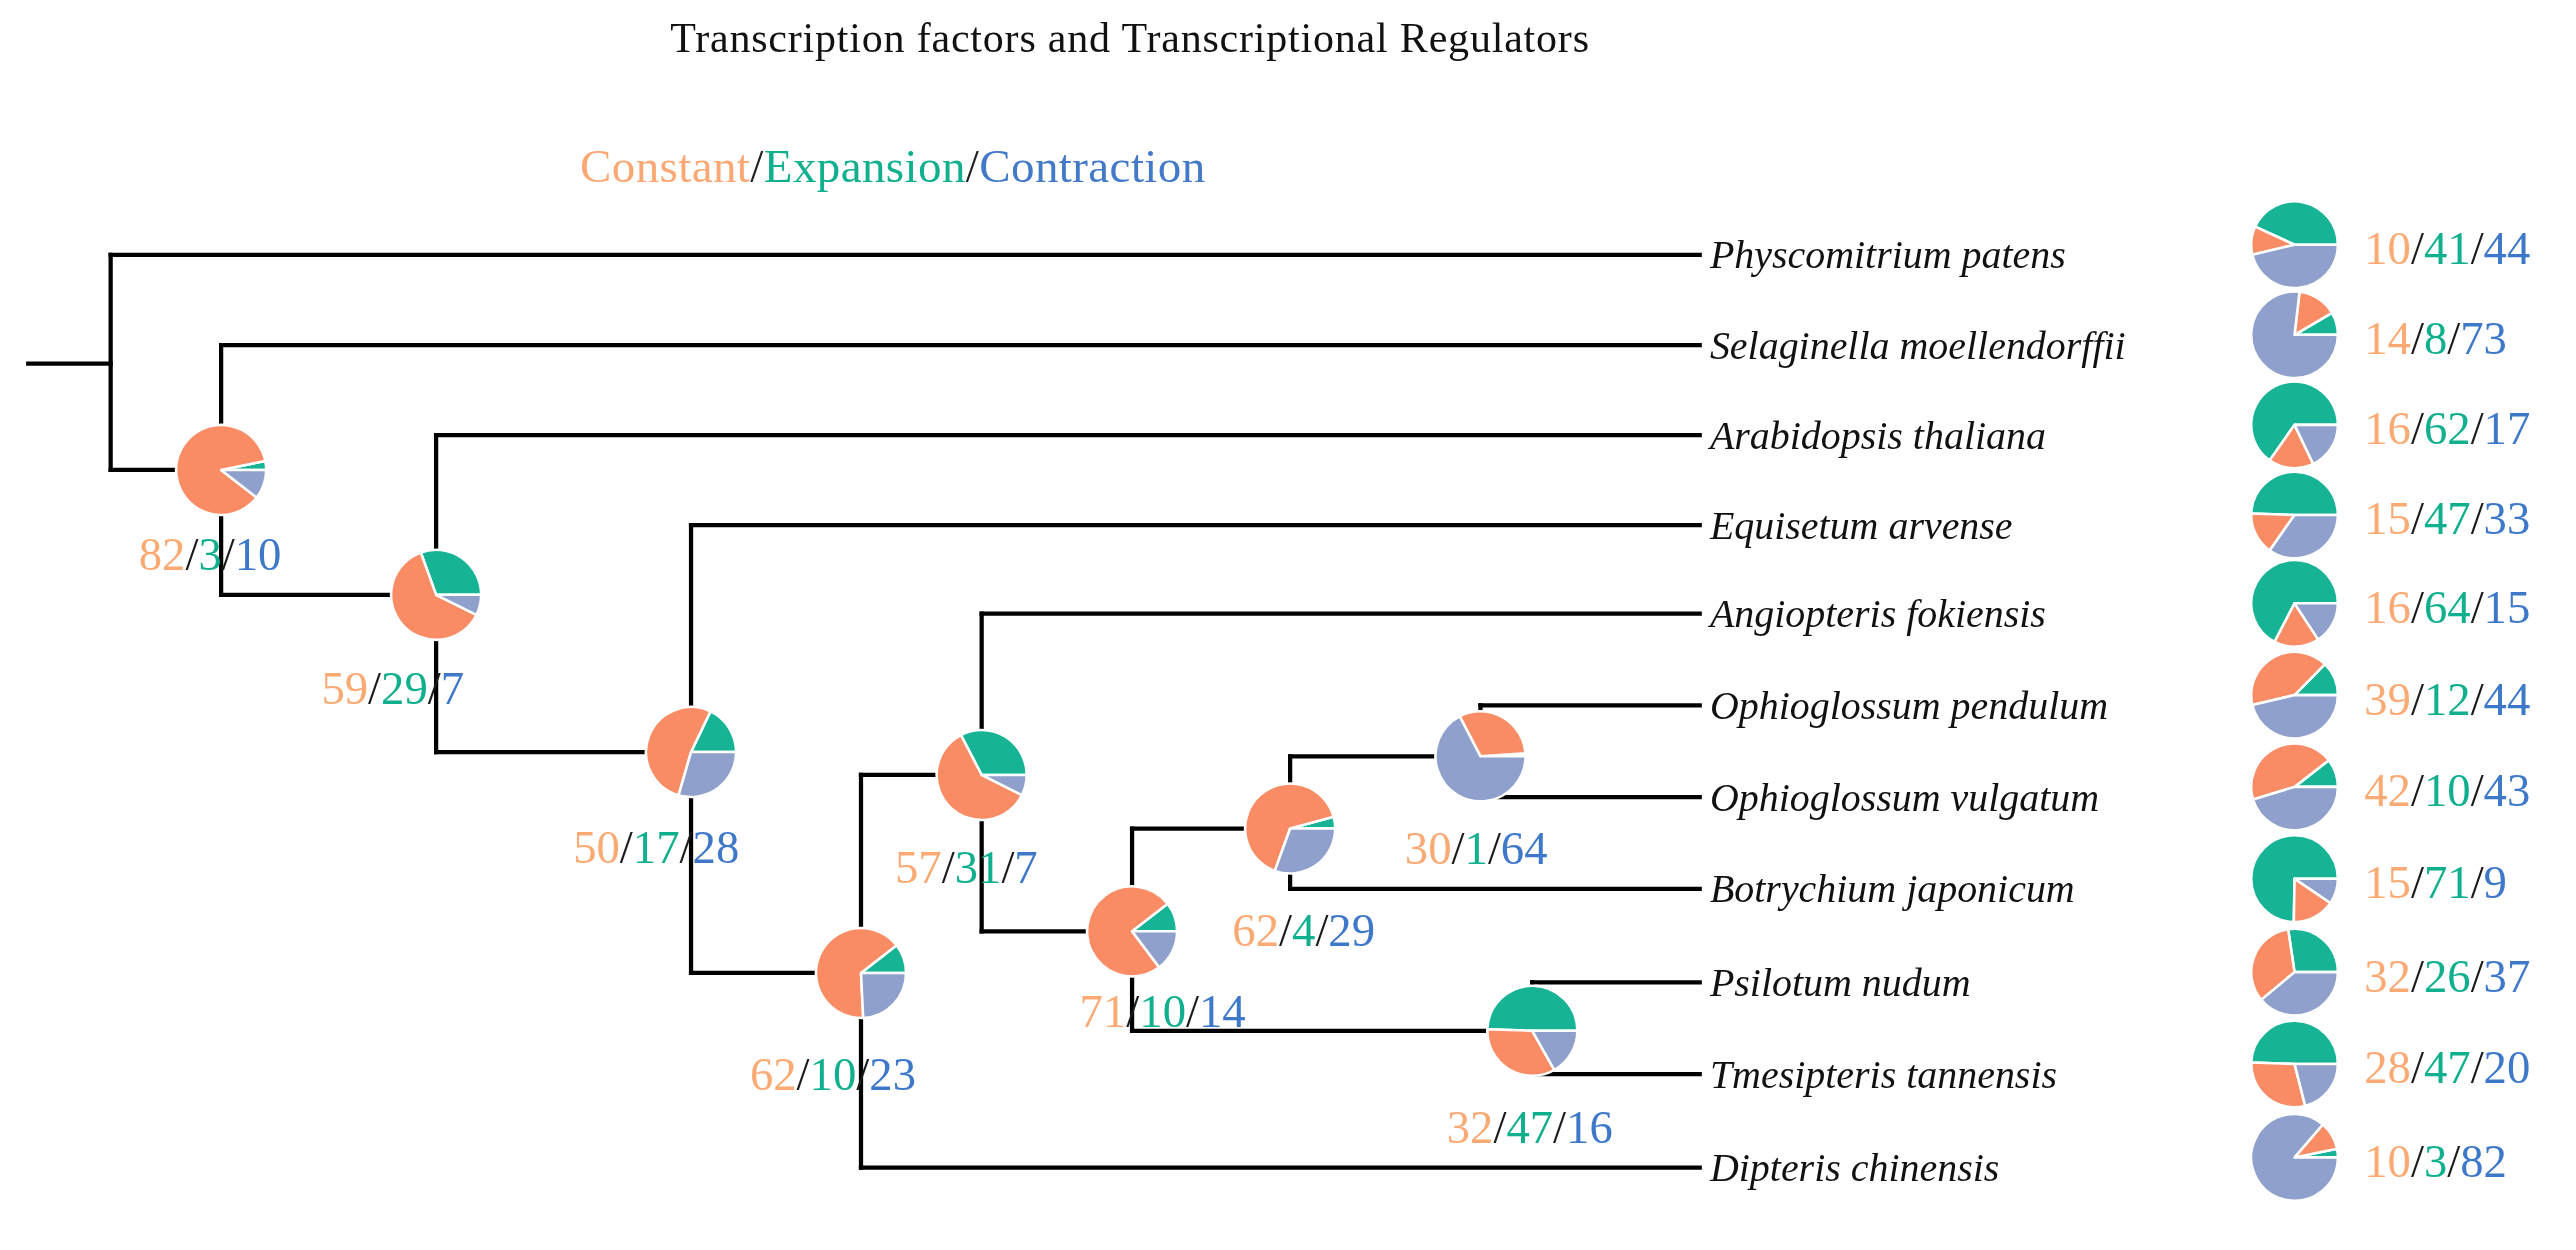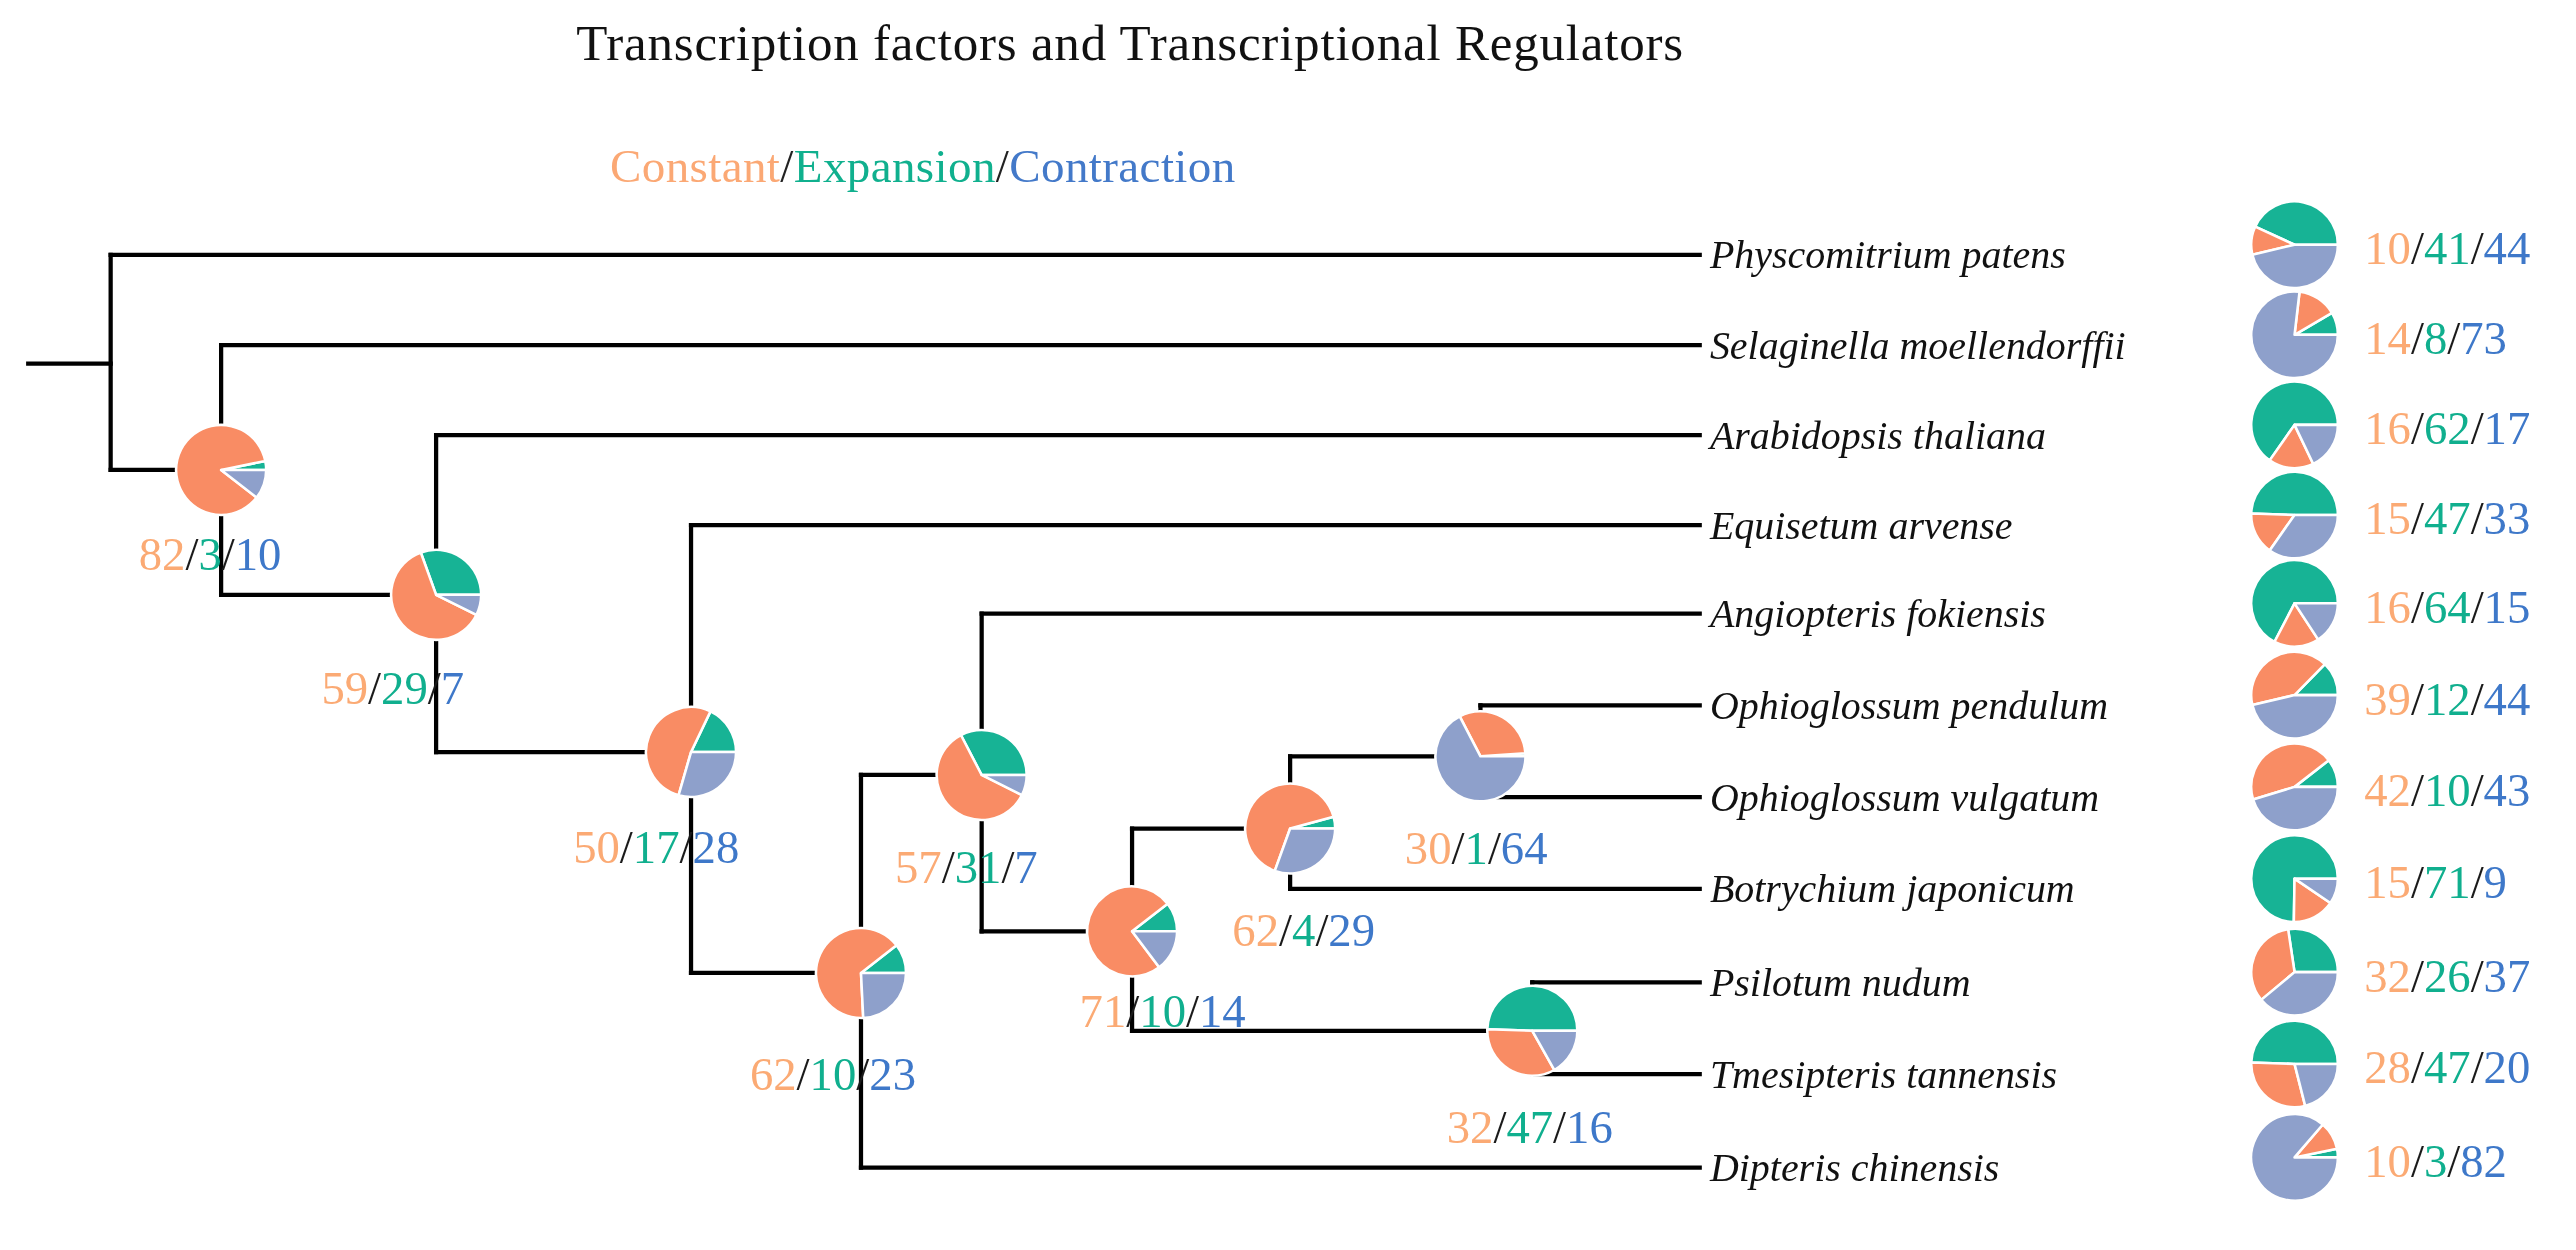--- a/index.html
+++ b/index.html
@@ -5,25 +5,25 @@
   html,body{margin:0;padding:0;background:#ffffff;}
   #figure{
     position:relative;
     width:2576px;height:1250px;
     background:#ffffff;
     font-family:"Liberation Serif","DejaVu Serif",serif;
     overflow:hidden;
   }
   #title{
     position:absolute;top:13.6px;left:1130px;transform:translateX(-50%);
-    font-size:51px;color:#111111;white-space:nowrap;letter-spacing:0.8px;
+    font-size:42px;color:#111111;white-space:nowrap;letter-spacing:0.8px;
   }
   #legend{
     position:absolute;top:139px;left:580px;
-    font-size:47px;white-space:nowrap;letter-spacing:0.4px;margin-left:30px;
+    font-size:47px;white-space:nowrap;letter-spacing:0.4px;
   }
   #legend .sep{color:#222222;}
   #treesvg{position:absolute;top:0;left:0;}
   .species-name{font-style:italic;}
 </style>
 </head>
 <body>
 
 <div id="figure">
   <svg id="treesvg" width="2576" height="1250" viewBox="0 0 3031 1471">

